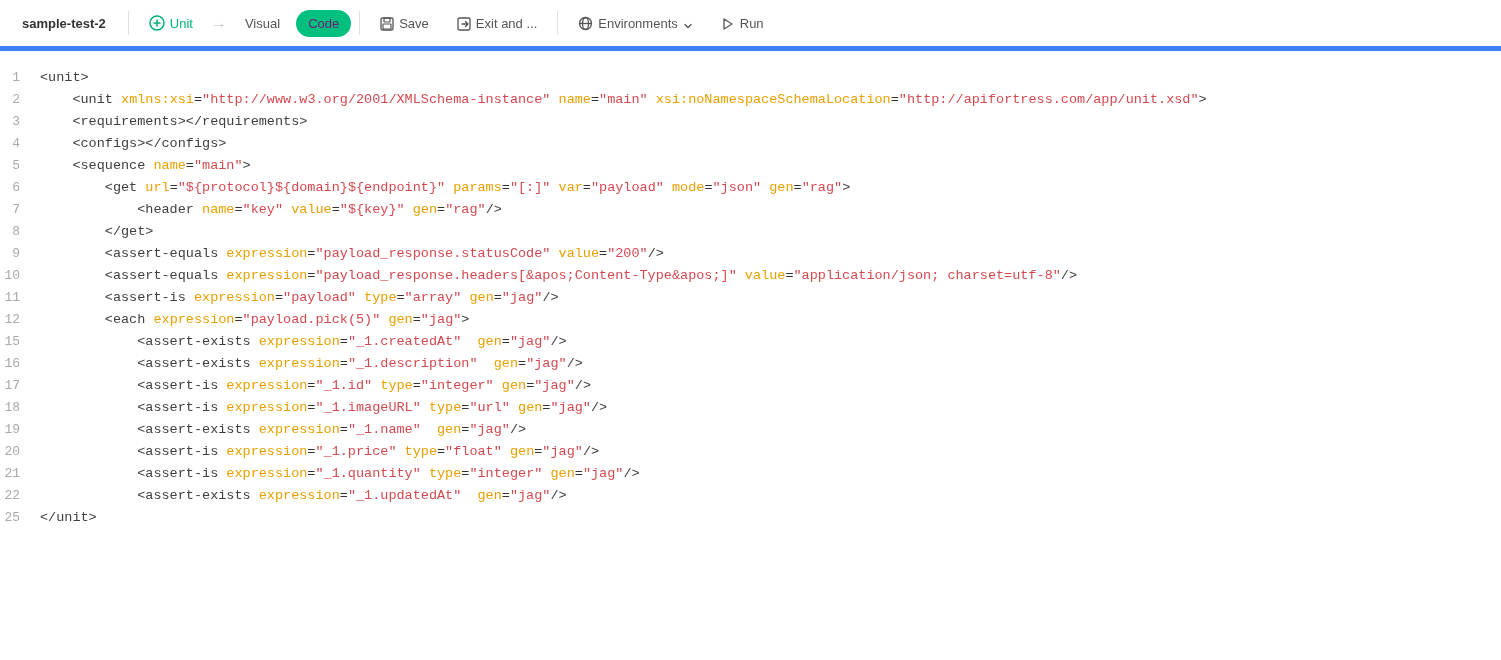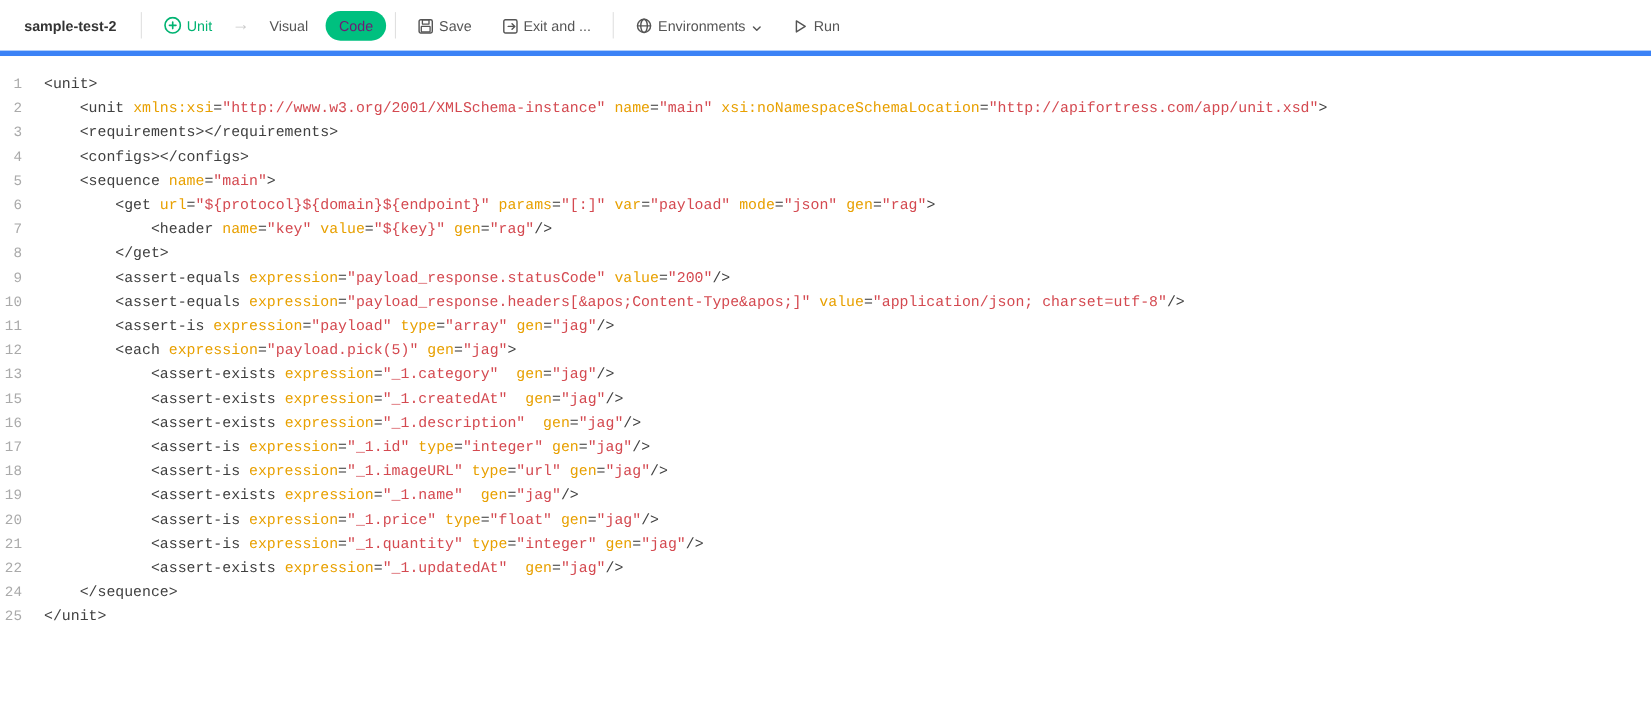--- a/index.html
+++ b/index.html
@@ -209,24 +209,20 @@
     </div>
     <div class="code-line">
       <span class="line-number">11</span>
       <span class="code-content">        <span class="tag">&lt;assert-is</span> <span class="attr-name">expression</span>=<span class="attr-value">"payload"</span> <span class="attr-name">type</span>=<span class="attr-value">"array"</span> <span class="attr-name">gen</span>=<span class="attr-value">"jag"</span><span class="tag">/&gt;</span></span>
     </div>
     <div class="code-line">
       <span class="line-number">12</span>
       <span class="code-content">        <span class="tag">&lt;each</span> <span class="attr-name">expression</span>=<span class="attr-value">"payload.pick(5)"</span> <span class="attr-name">gen</span>=<span class="attr-value">"jag"</span><span class="tag">&gt;</span></span>
     </div>
     <div class="code-line">
-      <span class="line-number">13</span>
-      <span class="code-content">            <span class="tag">&lt;assert-exists</span> <span class="attr-name">expression</span>=<span class="attr-value">"_1.category"</span>  <span class="attr-name">gen</span>=<span class="attr-value">"jag"</span><span class="tag">/&gt;</span></span>
-    </div>
-    <div class="code-line">
       <span class="line-number">15</span>
       <span class="code-content">            <span class="tag">&lt;assert-exists</span> <span class="attr-name">expression</span>=<span class="attr-value">"_1.createdAt"</span>  <span class="attr-name">gen</span>=<span class="attr-value">"jag"</span><span class="tag">/&gt;</span></span>
     </div>
     <div class="code-line">
       <span class="line-number">16</span>
       <span class="code-content">            <span class="tag">&lt;assert-exists</span> <span class="attr-name">expression</span>=<span class="attr-value">"_1.description"</span>  <span class="attr-name">gen</span>=<span class="attr-value">"jag"</span><span class="tag">/&gt;</span></span>
     </div>
     <div class="code-line">
       <span class="line-number">17</span>
       <span class="code-content">            <span class="tag">&lt;assert-is</span> <span class="attr-name">expression</span>=<span class="attr-value">"_1.id"</span> <span class="attr-name">type</span>=<span class="attr-value">"integer"</span> <span class="attr-name">gen</span>=<span class="attr-value">"jag"</span><span class="tag">/&gt;</span></span>
@@ -245,20 +241,16 @@
     </div>
     <div class="code-line">
       <span class="line-number">21</span>
       <span class="code-content">            <span class="tag">&lt;assert-is</span> <span class="attr-name">expression</span>=<span class="attr-value">"_1.quantity"</span> <span class="attr-name">type</span>=<span class="attr-value">"integer"</span> <span class="attr-name">gen</span>=<span class="attr-value">"jag"</span><span class="tag">/&gt;</span></span>
     </div>
     <div class="code-line">
       <span class="line-number">22</span>
       <span class="code-content">            <span class="tag">&lt;assert-exists</span> <span class="attr-name">expression</span>=<span class="attr-value">"_1.updatedAt"</span>  <span class="attr-name">gen</span>=<span class="attr-value">"jag"</span><span class="tag">/&gt;</span></span>
     </div>
     <div class="code-line">
-      <span class="line-number">24</span>
-      <span class="code-content">    <span class="tag">&lt;/sequence&gt;</span></span>
-    </div>
-    <div class="code-line">
       <span class="line-number">25</span>
       <span class="code-content"><span class="tag">&lt;/unit&gt;</span></span>
     </div>
   </div>
 
 </body></html>

